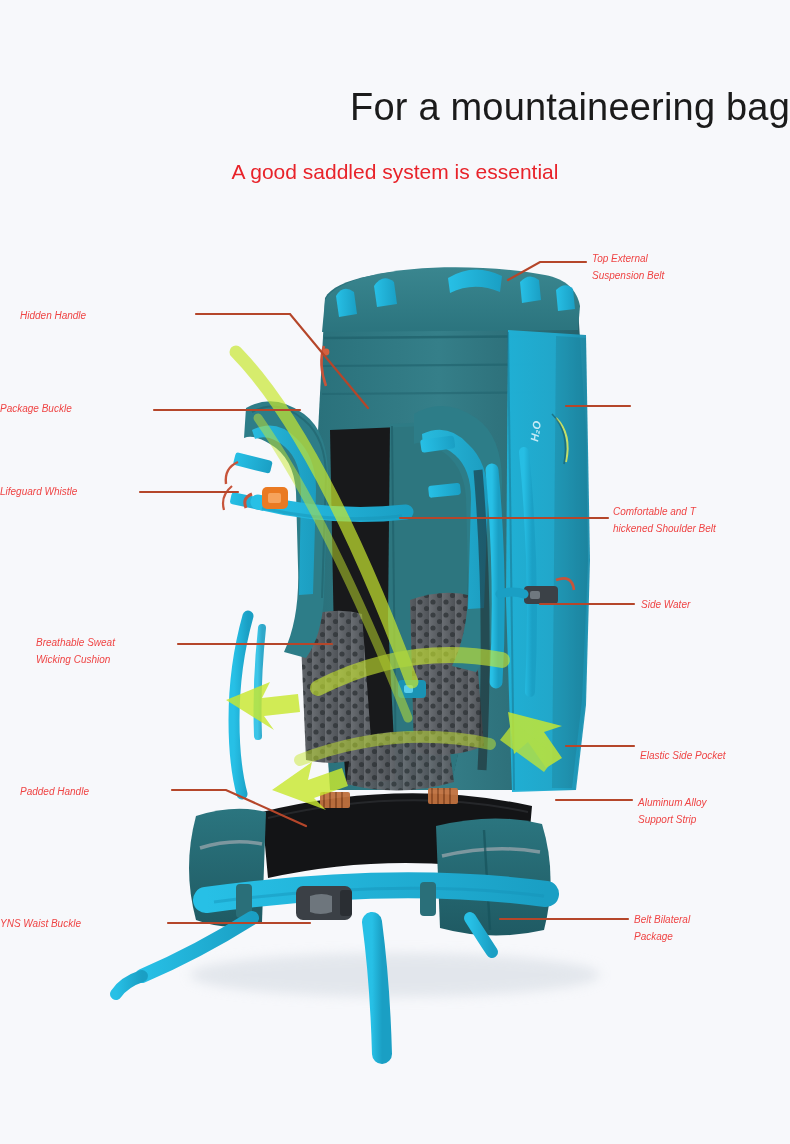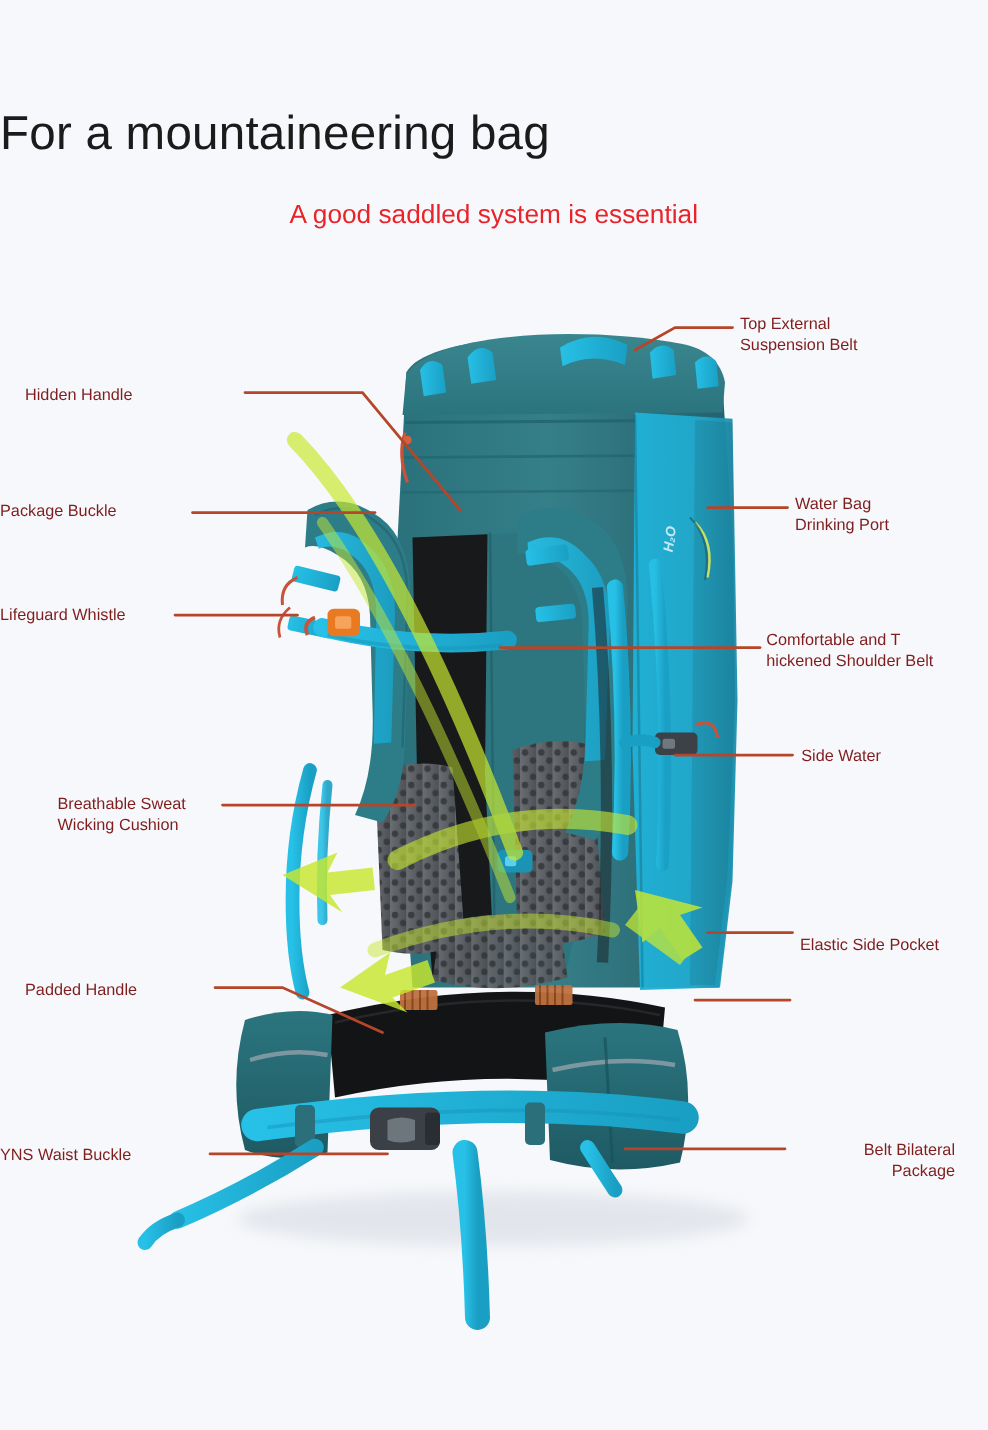--- a/index.html
+++ b/index.html
@@ -7,36 +7,37 @@
     width:790px;height:1144px;
     background:#f7f8fb;
     font-family:"Liberation Sans", sans-serif;
     overflow:hidden;
     position:relative;
   }
   #stage{position:relative;width:790px;height:1144px;}
 
   
   .title{
-    position:absolute;left:0;top:86px;width:790px;text-align:left;
+    position:absolute;left:0;top:86px;width:790px;text-align:right;
     font-size:38px;color:#1b1b1b;letter-spacing:.2px;font-weight:400;
   }
   .subtitle{
     position:absolute;left:0;top:160px;width:790px;text-align:center;
     font-size:21px;color:#e8232a;font-weight:400;
   }
 
   
   .lbl{
-    position:absolute;color:#7f1d1d;font-size:13px;line-height:17px;
+    position:absolute;color:#ef4444;font-size:10px;line-height:17px;
     white-space:pre-line;
+    font-style:italic;
   }
   .lbl.r{text-align:left;}
   .lbl.l{text-align:left;}
-  .lbl.c{text-align:right;}
+  .lbl.c{text-align:left;}
 
   
   .leaders{position:absolute;left:0;top:0;width:790px;height:1144px;pointer-events:none;}
 
   
   .pack{position:absolute;left:0;top:0;width:790px;height:1144px;}
 </style>
 </head>
 <body>
 
@@ -260,37 +261,37 @@
 
       <path d="M628,919 L500,919"></path>
     </g>
   </svg>
 
   <div class="lbl l" style="left:592px;top:250px;width:190px;">Top External
 Suspension Belt</div>
 
   <div class="lbl r" style="left:20px;top:307px;width:172px;">Hidden Handle</div>
 
-  <div class="lbl l" style="left:636px;top:394px;width:150px;">Water Bag
-Drinking Port</div>
 
   <div class="lbl r" style="left:0px;top:400px;width:150px;">Package Buckle</div>
 
   <div class="lbl r" style="left:0px;top:483px;width:136px;">Lifeguard Whistle</div>
 
   <div class="lbl l" style="left:613px;top:503px;width:180px;">Comfortable and T
 hickened Shoulder Belt</div>
 
   <div class="lbl l" style="left:641px;top:596px;width:150px;">Side Water</div>
 
-  <div class="lbl l" style="left:46px;top:634px;width:170px;">Breathable Sweat
+  <div class="lbl l" style="left:36px;top:634px;width:170px;">Breathable Sweat
 Wicking Cushion</div>
 
   <div class="lbl l" style="left:640px;top:747px;width:150px;">Elastic Side Pocket</div>
 
+  <div class="lbl l" style="left:638px;top:794px;width:150px;">Aluminum Alloy
+Support Strip</div>
 
   <div class="lbl r" style="left:20px;top:783px;width:148px;">Padded Handle</div>
 
   <div class="lbl r" style="left:0px;top:915px;width:164px;">YNS Waist Buckle</div>
 
   <div class="lbl c" style="left:634px;top:911px;width:130px;">Belt Bilateral
 Package</div>
 
 </div>
 

